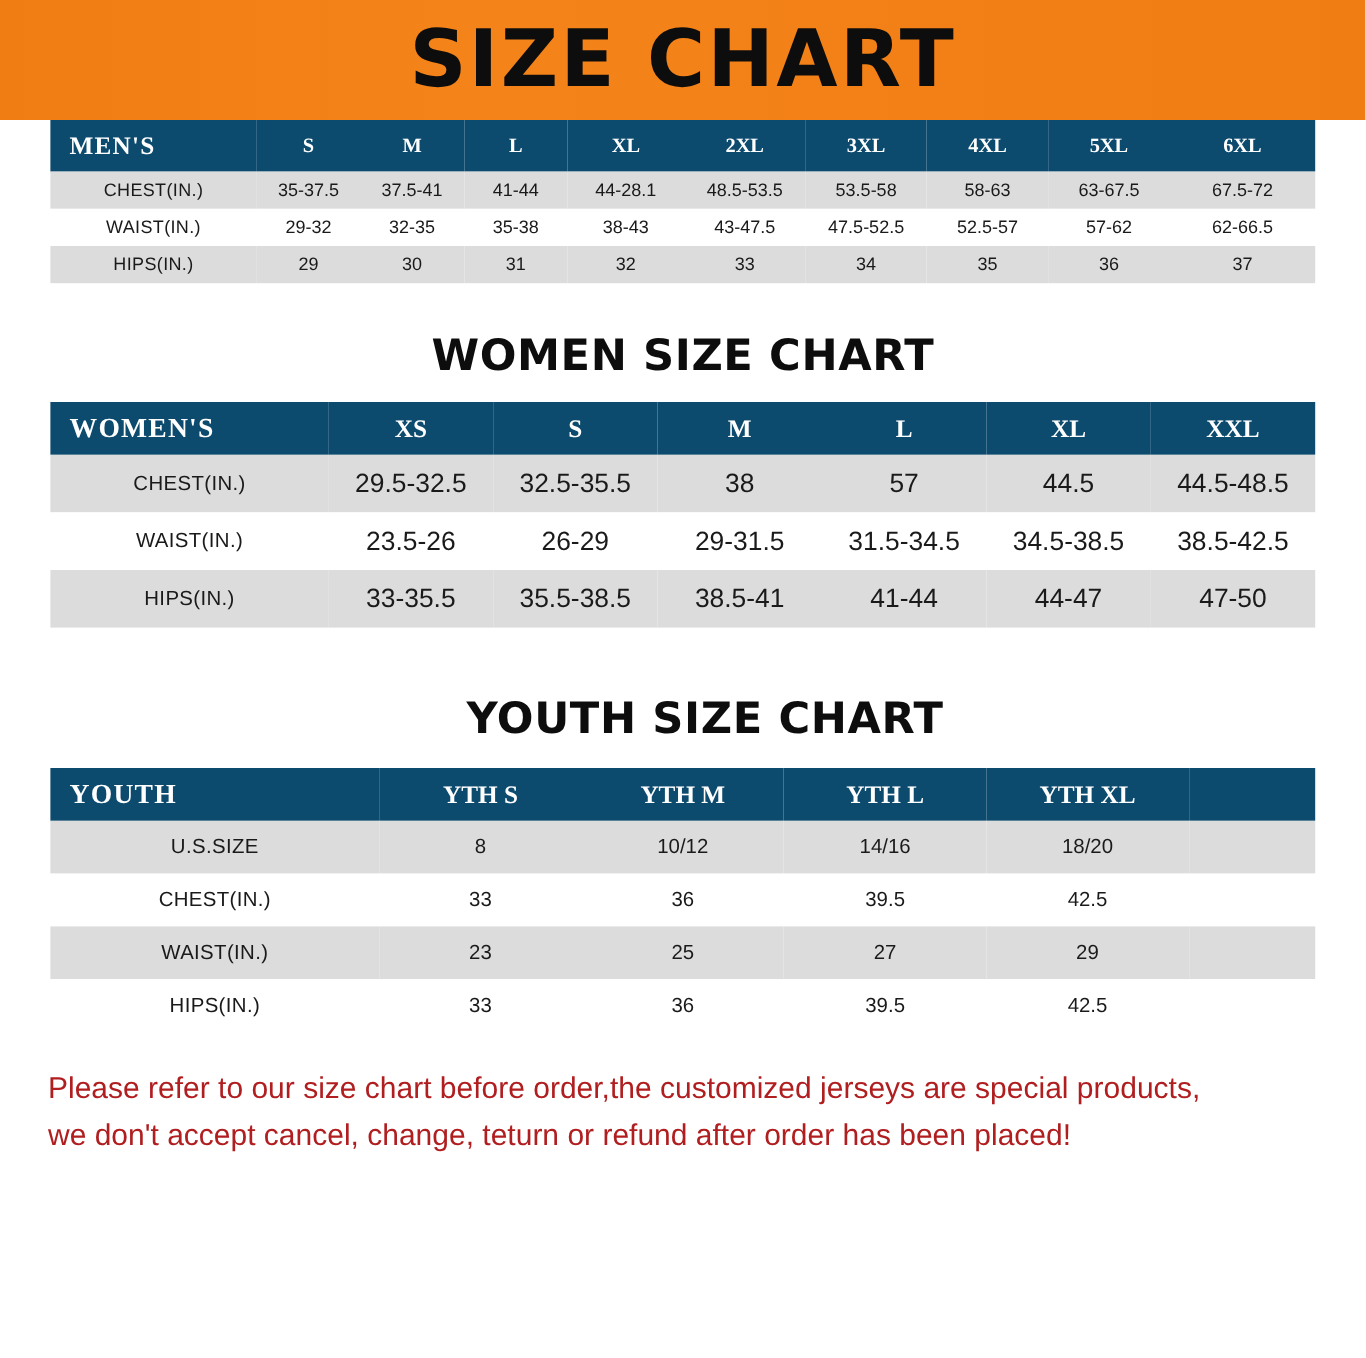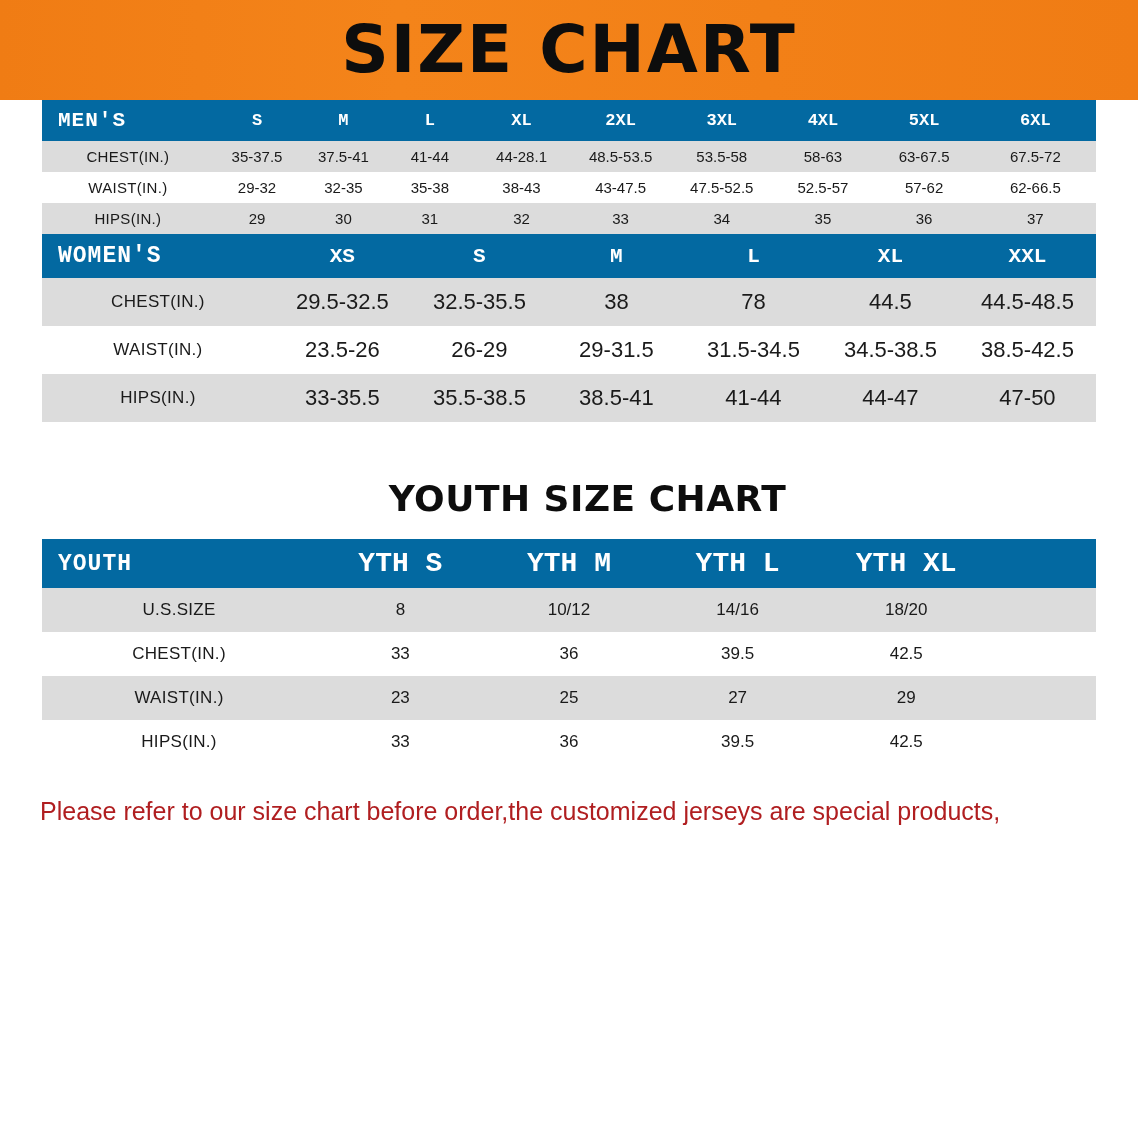--- a/index.html
+++ b/index.html
@@ -55,23 +55,23 @@
   
   .table-wrap {
     margin: 0 42px;
   }
   table {
     border-collapse: collapse;
     width: 100%;
     table-layout: fixed;
   }
   thead th {
-    background: #0369a1;
+    background: #0c4a6e;
     color: #ffffff;
-    font-family: Liberation Mono, monospace;
+    font-family: Liberation Serif, serif;
     font-weight: bold;
     text-align: center;
     padding: 9px 2px;
   }
   thead th.rowlabel {
     text-align: left;
     padding-left: 16px;
     letter-spacing: 1px;
   }
   tbody td {
@@ -94,21 +94,21 @@
   .men tbody td { font-size: 15px; }
   .men tbody td.rowlabel { font-size: 15px; }
 
   
   .women thead th { font-size: 21px; }
   .women thead th.rowlabel { font-size: 23px; }
   .women tbody td { font-size: 22px; padding: 11px 2px; }
   .women tbody td.rowlabel { font-size: 17px; }
 
   
-  .youth thead th { font-size: 28px; }
+  .youth thead th { font-size: 21px; }
   .youth thead th.rowlabel { font-size: 23px; }
   .youth tbody td { font-size: 17px; padding: 12px 17px; }
   .youth tbody td.rowlabel { font-size: 17px; }
 
   
   .note {
     margin: 28px 40px 0;
     color: #b01e20;
     font-family: "Liberation Sans", sans-serif;
     font-size: 25px;
@@ -189,20 +189,21 @@
           <td>33</td>
           <td>34</td>
           <td>35</td>
           <td>36</td>
           <td>37</td>
         </tr>
       </tbody>
     </table>
   </div>
 
+  <div class="section-heading h-women">WOMEN SIZE CHART</div>
 
   <div class="table-wrap">
     <table class="women">
       <colgroup>
         <col style="width:22%">
         <col style="width:13%">
           <col style="width:13%">
           <col style="width:13%">
         <col style="width:13%">
           <col style="width:13%">
@@ -218,21 +219,21 @@
           <th>XL</th>
           <th>XXL</th>
         </tr>
       </thead>
       <tbody>
         <tr class="shade">
           <td class="rowlabel">CHEST(IN.)</td>
           <td>29.5-32.5</td>
           <td>32.5-35.5</td>
           <td>38</td>
-          <td>78</td>
+          <td>57</td>
           <td>44.5</td>
           <td>44.5-48.5</td>
         </tr>
         <tr class="plain">
           <td class="rowlabel">WAIST(IN.)</td>
           <td>23.5-26</td>
           <td>26-29</td>
           <td>29-31.5</td>
           <td>31.5-34.5</td>
           <td>34.5-38.5</td>
@@ -305,15 +306,16 @@
           <td>39.5</td>
           <td>42.5</td>
           <td></td>
         </tr>
       </tbody>
     </table>
   </div>
 
   <div class="note">
     <span class="line">Please refer to our size chart before order,the customized jerseys are special products,</span>
+    <span class="line">we don't accept cancel, change, teturn or refund after order has been placed!</span>
   </div>
 
 </div>
 
 </body></html>

